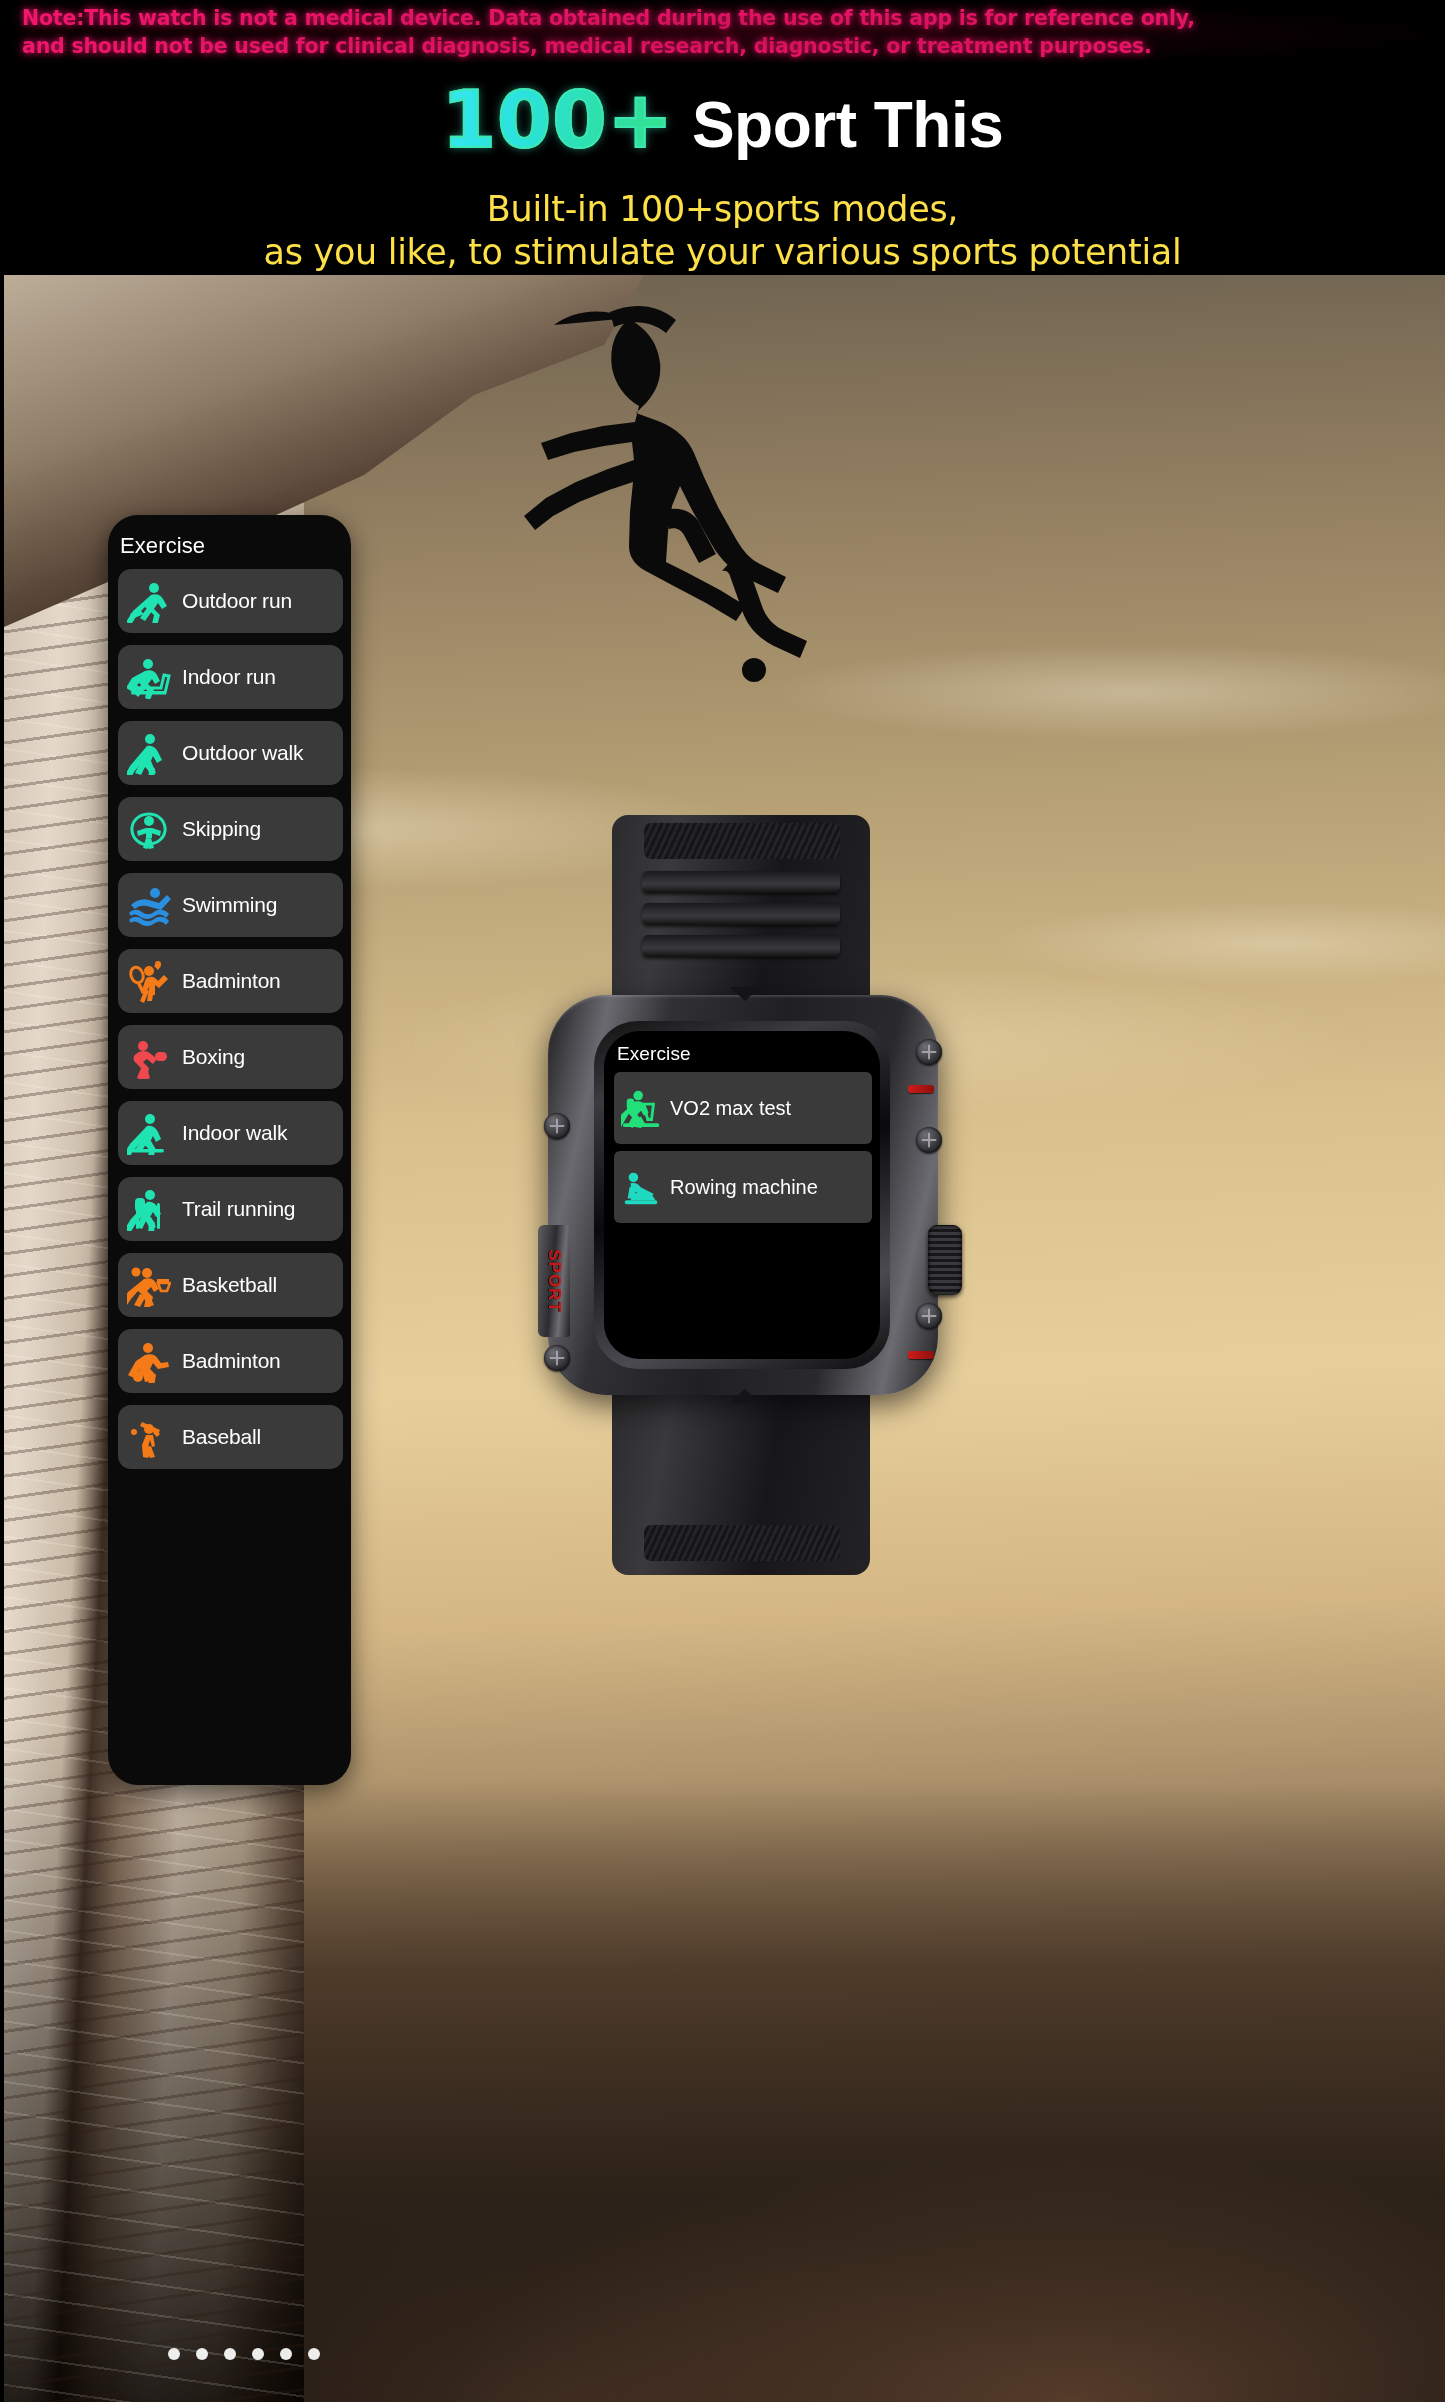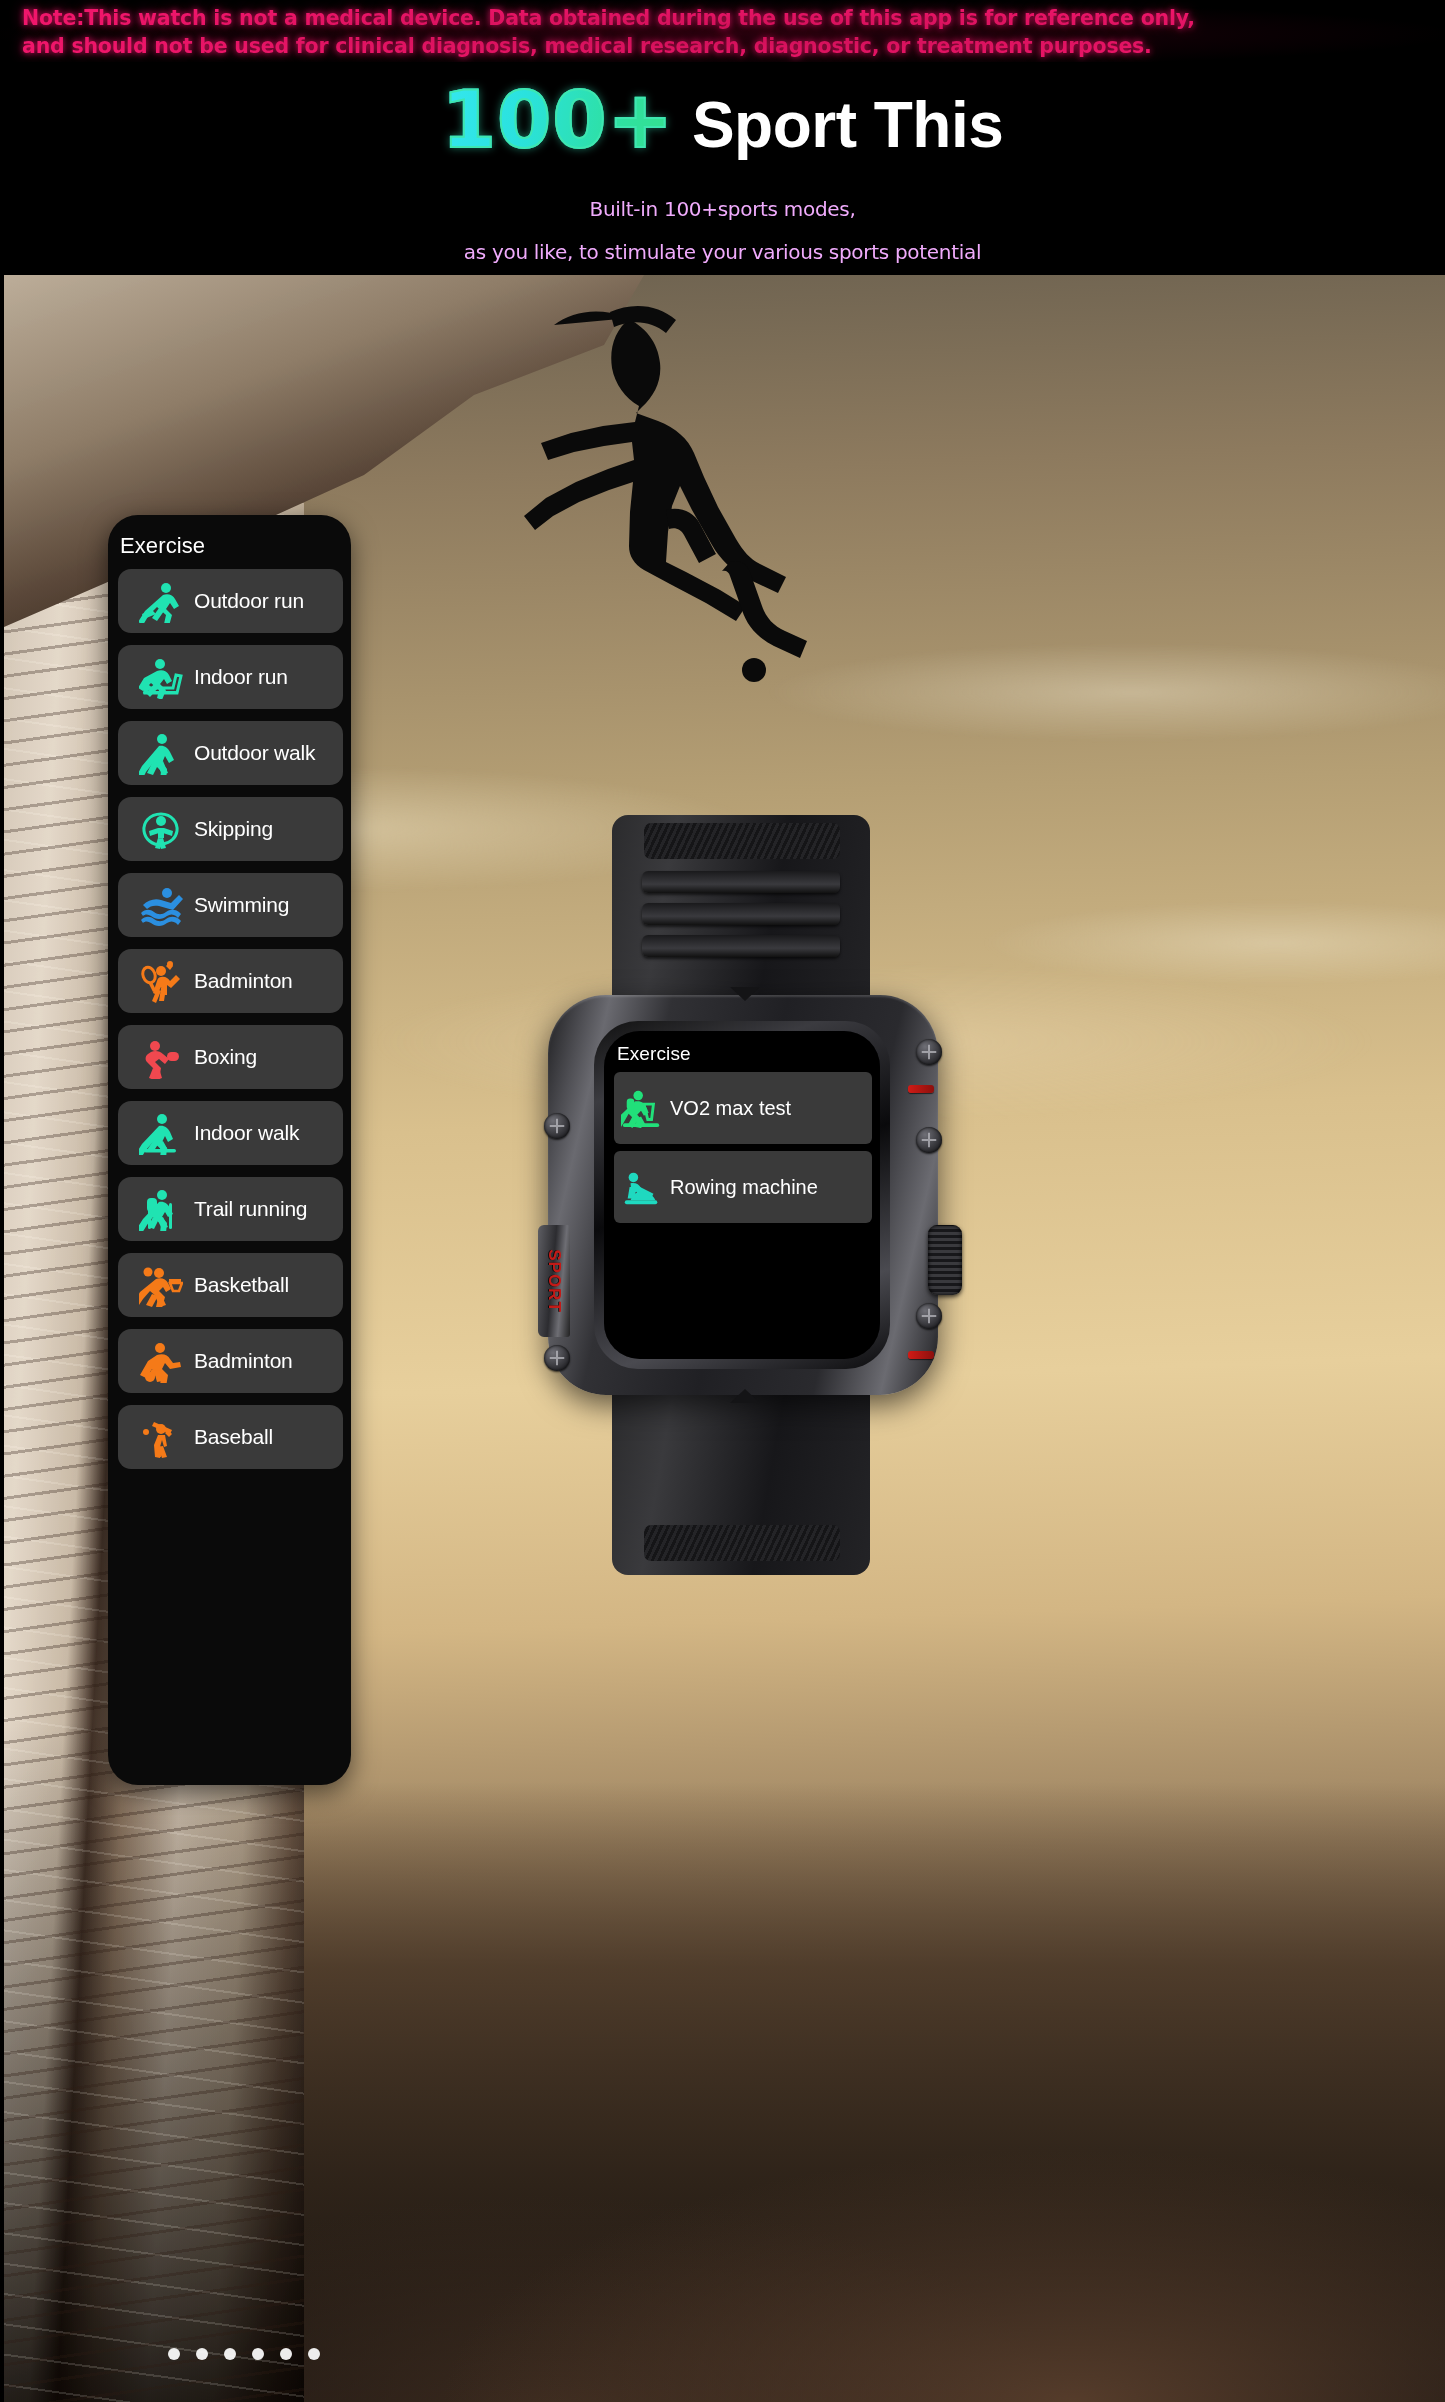--- a/index.html
+++ b/index.html
@@ -59,23 +59,23 @@
   .big-sport{
     font-family:"Liberation Sans", sans-serif;
     font-weight:700;
     font-size:64px;
     line-height:92px;
     color:#fff;
     letter-spacing:-0.5px;
   }
   .subtitle{
     margin-top:22px;
-    color:#f0abfc;
+    color:#fde047;
     font-family:"DejaVu Sans", sans-serif;
-    font-size:20px;
+    font-size:35px;
     line-height:43px;
     font-weight:400;
     letter-spacing:-0.3px;
   }
 
   
   .stage{
     position:absolute; left:4px; top:275px; width:1445px; height:2127px;
     overflow:hidden;
     background:
@@ -145,21 +145,21 @@
     padding:18px 0 10px 12px; font-weight:400;
     letter-spacing:0.1px;
   }
   .list-rows{ padding:0 8px 12px 10px; }
   .row{
     display:flex; align-items:center; gap:10px;
     background:#3a3a3a;
     border-radius:13px;
     height:64px;
     margin-bottom:12px;
-    padding-left:20px;
+    padding-left:8px;
   }
   .row .ico{ width:46px; height:46px; flex:0 0 46px; display:flex; align-items:center; justify-content:center; }
   .row .ico svg{ display:block; }
   .row .lbl{
     color:#fff; font-size:21px; line-height:24px;
     font-weight:400; letter-spacing:-0.2px; white-space:nowrap;
   }
 
   
   .watch{ position:absolute; left:530px; top:540px; width:420px; height:760px; }

